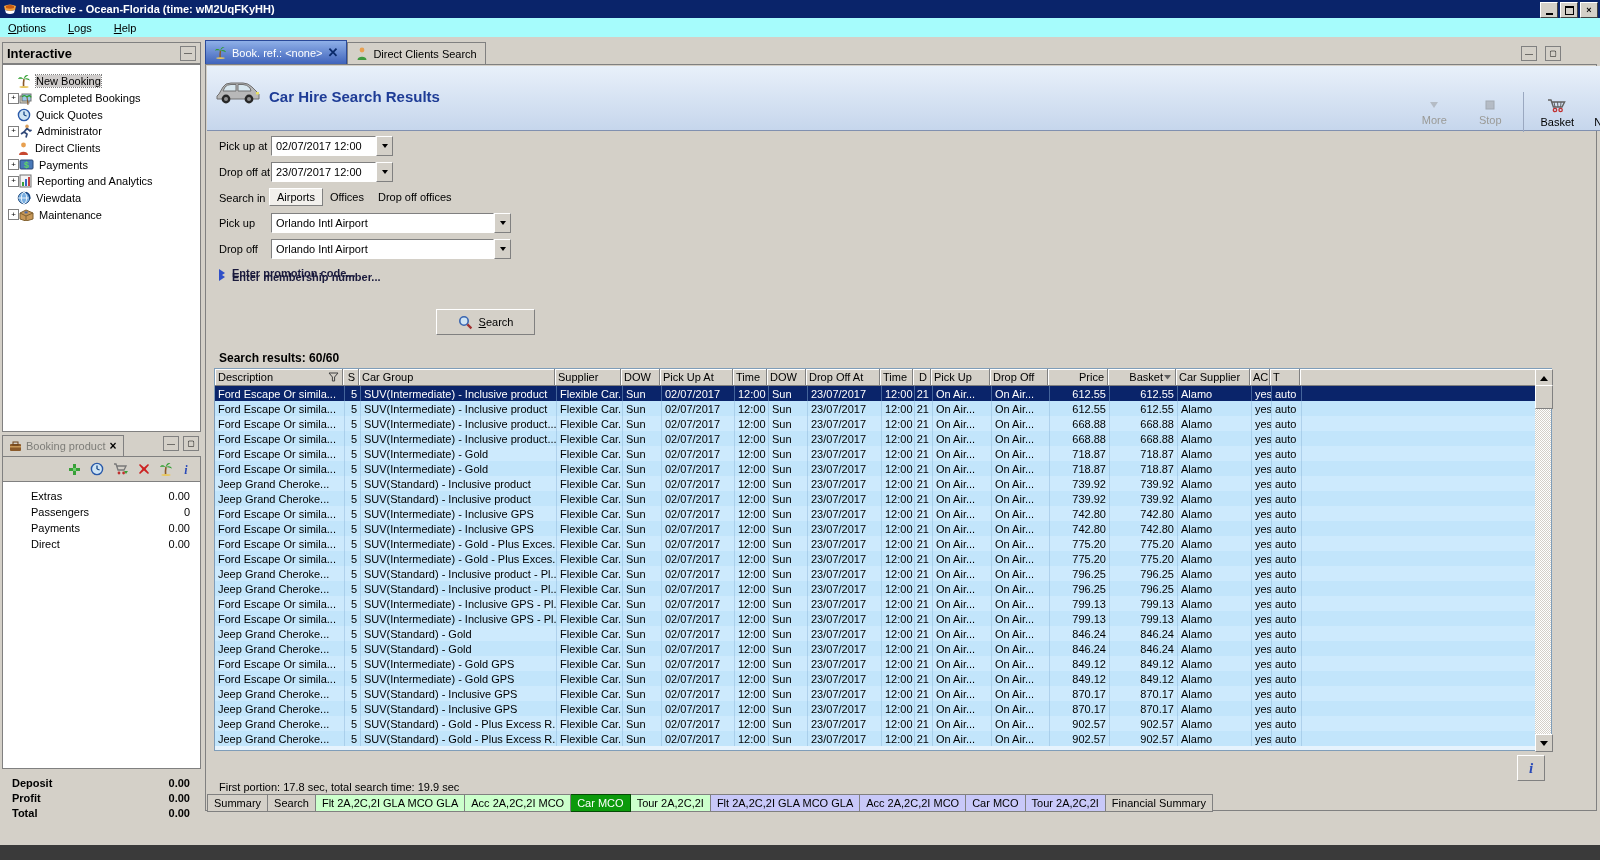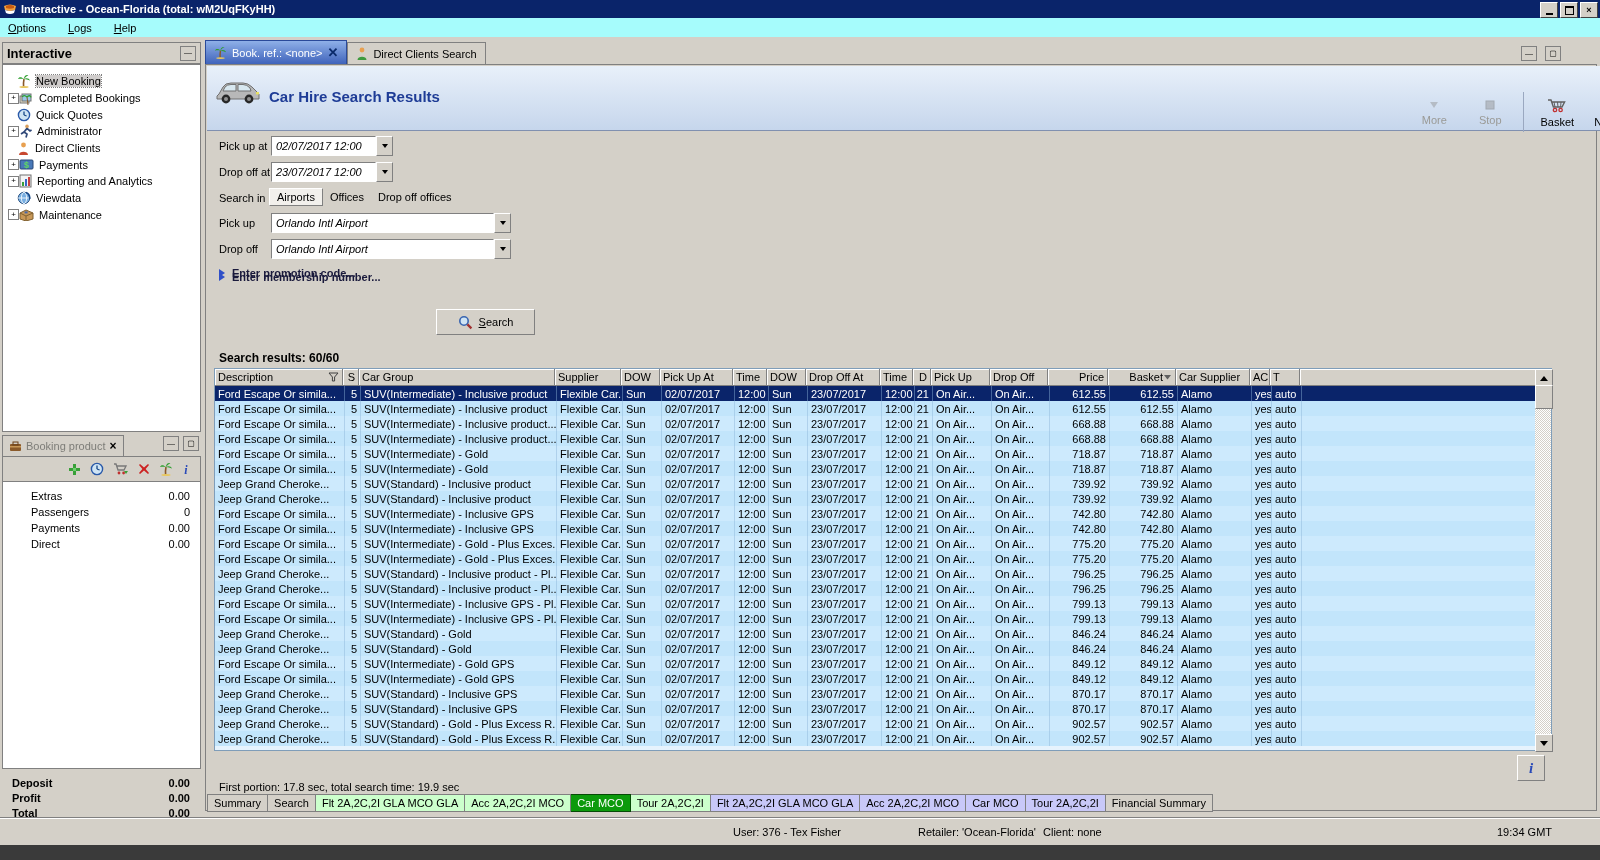--- a/index.html
+++ b/index.html
@@ -63,21 +63,21 @@
   .car-ic{position:absolute;left:8px;top:12px;}
   .main-toolbar{position:absolute;right:12px;top:21px;display:flex;align-items:center;gap:10px;height:50px;}
   .tbtn{display:flex;flex-direction:column;align-items:center;justify-content:center;gap:3px;min-width:38px;padding:0 4px;}
   .tbtn .lbl{font-size:11px;}
   .tbtn.disabled .lbl{color:#9a9a96;}
   .tbtn.disabled .ic{opacity:.45;filter:grayscale(1);}
   .tsep{width:1px;height:40px;background:#9aa8c0;}
   
   .form{position:absolute;left:0;top:66px;width:1389px;height:216px;}
   .flabel{position:absolute;left:13px;}
-  .field{position:absolute;height:20px;display:flex;align-items:flex-end;box-sizing:border-box;font-style:italic;}
+  .field{position:absolute;height:20px;display:flex;align-items:flex-end;box-sizing:border-box;}
   .field .fv{flex:1;background:#fff;height:100%;border:1px solid;border-color:#808080 #fff #fff #808080;
              display:flex;align-items:center;padding:0 4px;box-sizing:border-box;}
   .ddbtn{width:17px;height:100%;background:#d4d0c8;border:1px solid;border-color:#fff #808080 #808080 #fff;
          display:flex;align-items:center;justify-content:center;box-sizing:border-box;}
   .arrow-down{width:0;height:0;border-left:3px solid transparent;border-right:3px solid transparent;border-top:4px solid #000;}
   .seg{display:flex;position:absolute;align-items:center;}
   .seg .sgi{padding:2px 7px;}
   .seg .sgi.on{background:#f2f0ec;border:1px solid;border-color:#fff #808080 #808080 #fff;}
   .linkrow{position:absolute;display:flex;align-items:center;gap:7px;font-weight:bold;color:#1a1a3c;}
   .tri-r{width:0;height:0;border-top:4px solid transparent;border-bottom:4px solid transparent;border-left:6px solid #3050c8;}
@@ -128,21 +128,21 @@
 <div class="win">
 
   <div class="titlebar">
     <span class="ic">
       <svg width="14" height="14" viewBox="0 0 14 14">
           <path d="M1 4 Q7 1 13 4 L12 8 Q7 10 2 8 Z" fill="#f0a040"></path>
           <path d="M2 8 Q7 10 12 8 L11 11 Q7 13 3 11 Z" fill="#fff"></path>
           <path d="M3 4 Q7 2 11 4 L11 6 Q7 7.5 3 6 Z" fill="#c85a10"></path>
         </svg>
     </span>
-    <span class="title">Interactive - Ocean-Florida (total: wM2UqFKyHH)</span>
+    <span class="title">Interactive - Ocean-Florida (time: wM2UqFKyHH)</span>
     <span class="winbtns">
       <span class="wbtn">
           <span class="minbar"></span>
         </span>
       <span class="wbtn">
           <span class="restore"></span>
         </span>
       <span class="wbtn">×</span>
     </span>
   </div>
@@ -1117,20 +1117,14 @@
           <div class="btab green">Tour 2A,2C,2I</div>
           <div class="btab blue">Flt 2A,2C,2I GLA MCO GLA</div>
           <div class="btab blue">Acc 2A,2C,2I MCO</div>
           <div class="btab blue">Car MCO</div>
           <div class="btab blue">Tour 2A,2C,2I</div>
           <div class="btab">Financial Summary</div>
         </div>
     </div>
   </div>
 
-  <div class="statusbar">
-    <span style="left:733px">User: 376 - Tex Fisher</span>
-    <span style="left:918px">Retailer: 'Ocean-Florida'</span>
-    <span style="left:1043px">Client: none</span>
-    <span style="left:1497px">19:34 GMT</span>
-  </div>
   <div class="bottom-strip"></div>
 </div>
 
 </body></html>

